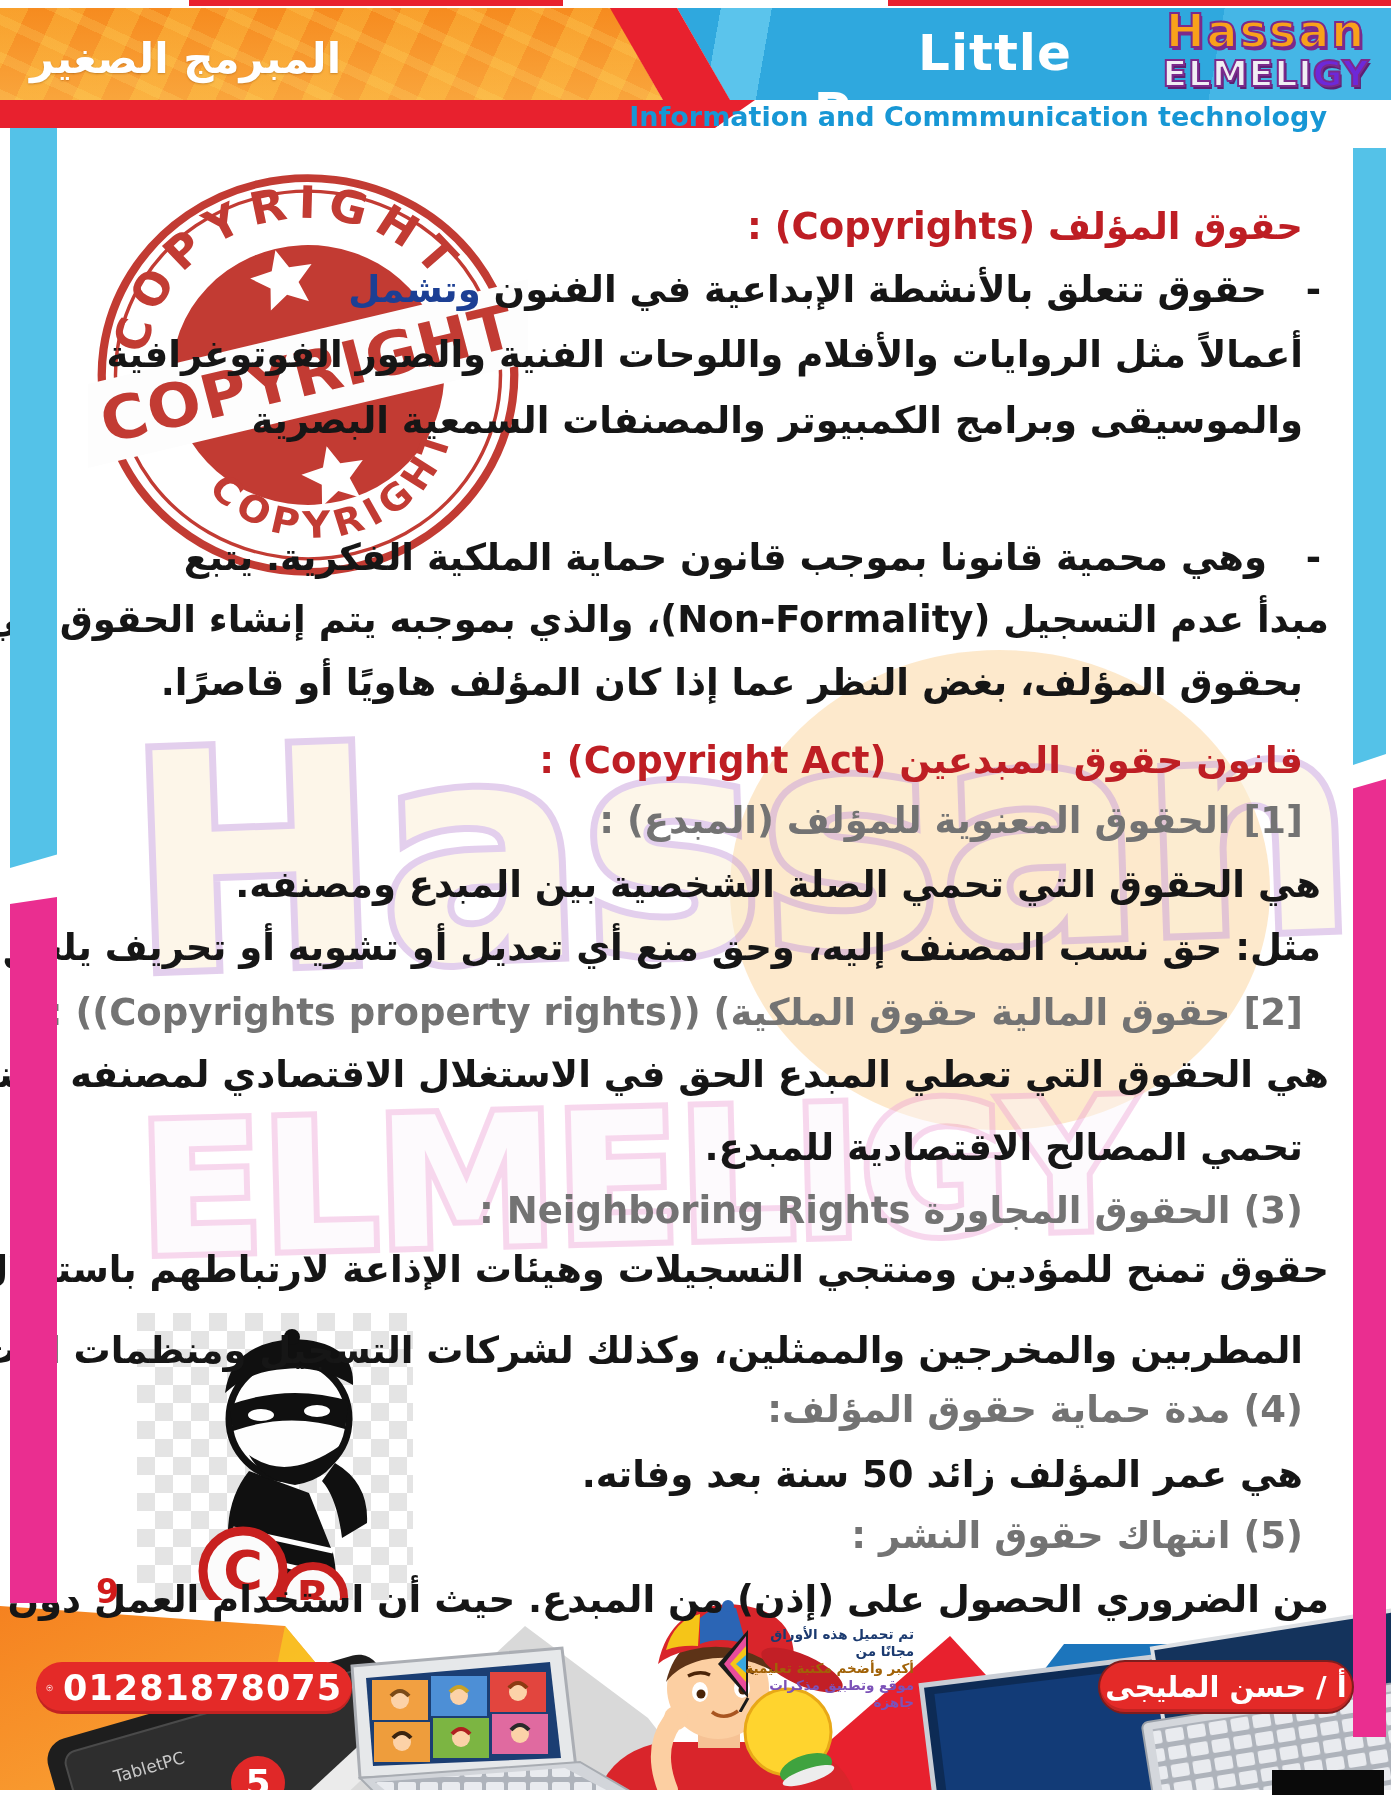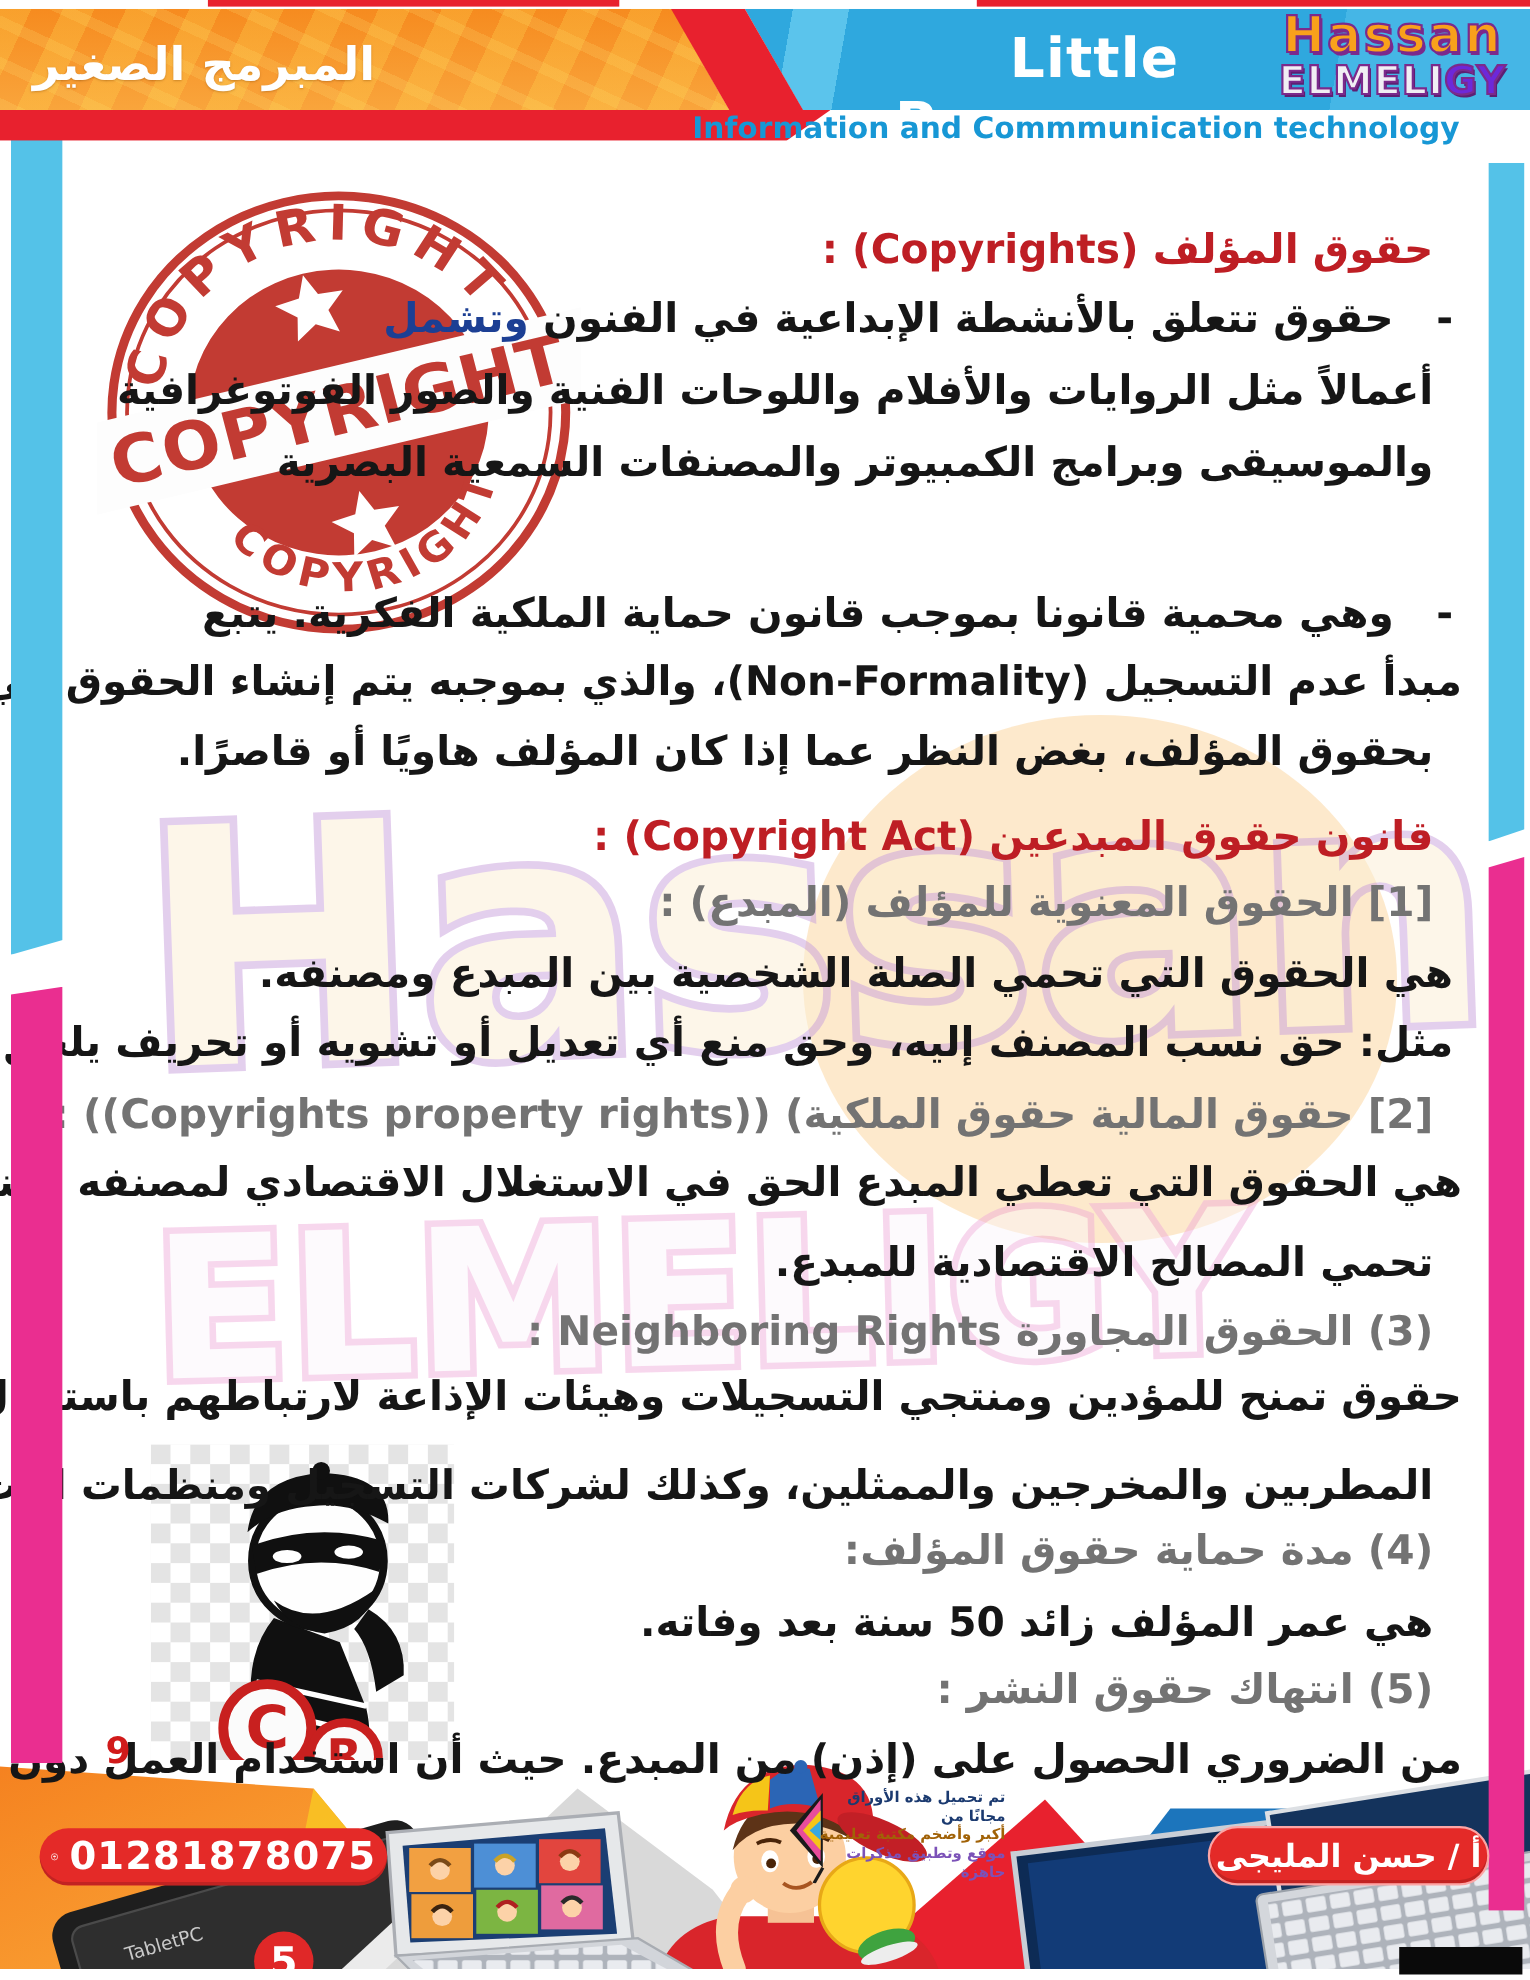--- a/index.html
+++ b/index.html
@@ -48,21 +48,21 @@
   .c-red{color:#BE1E24;}
   .c-navy{color:#737373;}
   .c-blue{color:#1C3F94;}
   .pagenum{position:absolute;left:96px;top:1572px;font-size:33px;font-weight:700;color:#D11A1A;z-index:3;}
   
   .footer-art{position:absolute;left:0;top:1600px;width:1391px;height:200px;z-index:2;}
   .badge{position:absolute;background:#E42A28;border-radius:28px;z-index:6;display:flex;
     align-items:center;justify-content:center;box-shadow:inset 0 -3px 0 rgba(0,0,0,.15);}
   .badge-phone{left:36px;top:1662px;width:296px;height:52px;gap:10px;padding:0 10px;direction:ltr;}
   .badge-phone .num{color:#fff;font-size:35px;font-weight:800;letter-spacing:1px;line-height:1;}
-  .badge-name{left:1098px;top:1660px;width:252px;height:50px;border:2px solid #fca5a5;}
+  .badge-name{left:1098px;top:1660px;width:252px;height:50px;border:2px solid #7f1d1d;}
   .badge-name .nm{color:#fff;font-size:29px;font-weight:700;direction:rtl;line-height:1;}
   .promo{position:absolute;left:742px;top:1626px;width:172px;text-align:right;direction:rtl;
     z-index:6;font-weight:700;font-size:13.5px;line-height:17px;}
   .promo .p1{color:#1B3A70;}
   .promo .p2{color:#a16207;}
   .promo .p3{color:#7C52B8;}
   .promo-arrow{position:absolute;left:716px;top:1628px;width:34px;height:84px;z-index:6;}
 </style>
 </head>
 <body>

